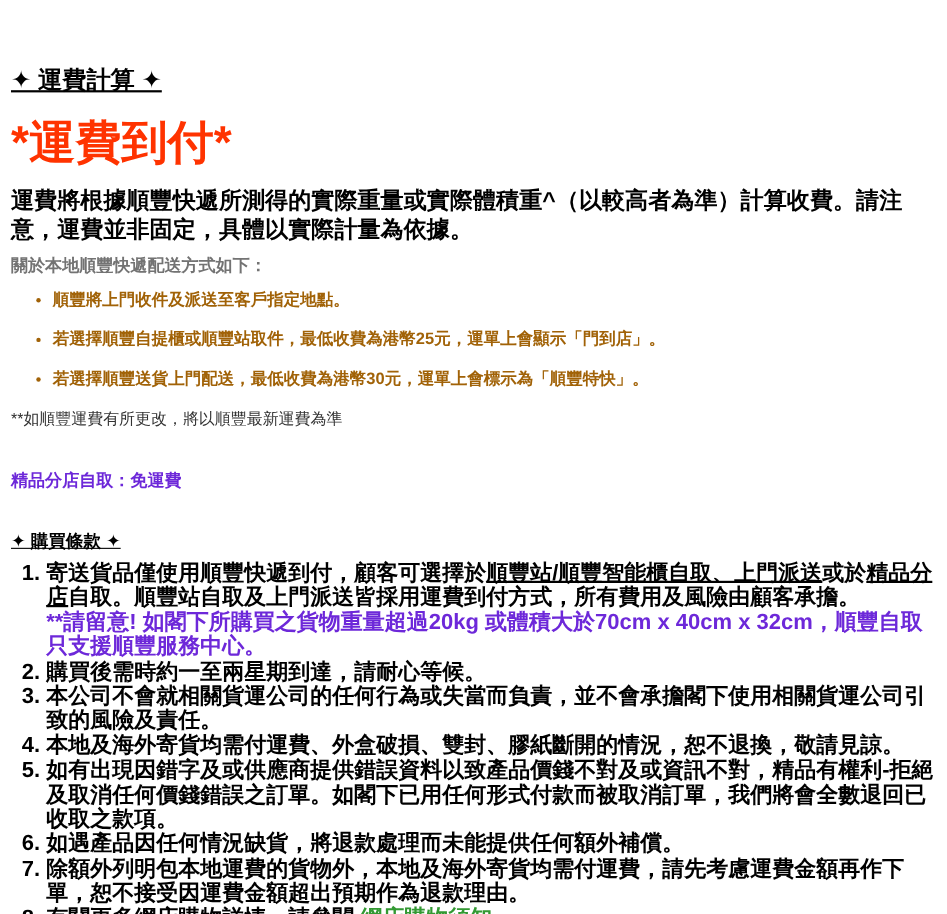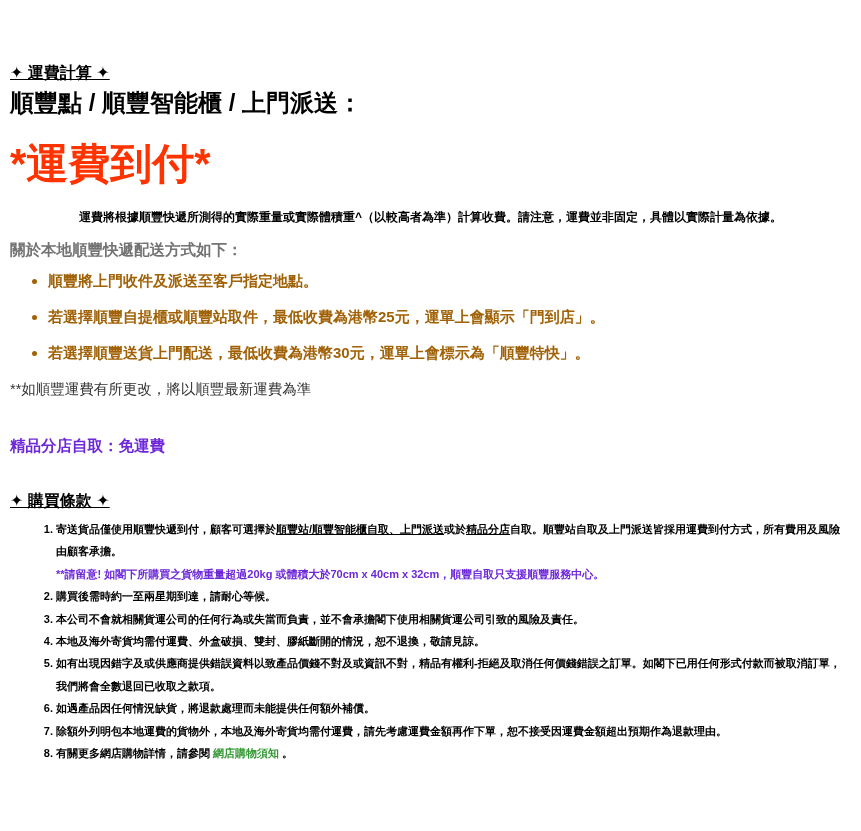--- a/index.html
+++ b/index.html
@@ -25,21 +25,21 @@
     font-size: 15px;
     line-height: 18px;
     font-weight: 700;
     color: #FF2B00;
     text-decoration: underline;
   }
 
   
   .shipping-heading {
     margin: 52px 0 0 0;
-    font-size: 16px;
+    font-size: 22px;
     line-height: 22px;
     font-weight: 700;
     text-decoration: underline;
     color: #000000;
   }
   .shipping-sub {
     margin: 4px 0 0 0;
     font-size: 24px;
     line-height: 30px;
     font-weight: 700;
@@ -48,25 +48,24 @@
   .freight-banner {
     margin: 22px 0 0 0;
     font-size: 42px;
     line-height: 48px;
     font-weight: 700;
     color: #FF3300;
     letter-spacing: 0;
   }
   .intro {
     margin: 16px 0 0 0;
-    font-size: 12px;
+    font-size: 21px;
     line-height: 26px;
     font-weight: 700;
     color: #000000;
-    text-align: center;
   }
   .methods-title {
     margin: 9px 0 0 0;
     font-size: 15.5px;
     line-height: 22px;
     font-weight: 700;
     color: #737373;
   }
   ul.methods {
     margin: 9px 0 0 0;
@@ -103,25 +102,24 @@
     font-weight: 700;
     text-decoration: underline;
     color: #000000;
   }
   ol.terms {
     margin: 6px 0 0 0;
     padding: 0 0 0 32px;
     list-style: decimal;
   }
   ol.terms li {
-    font-size: 11px;
+    font-size: 20px;
     line-height: 22.4px;
     font-weight: 700;
     color: #000000;
-    margin-left: 14px;
   }
   .u {
     text-decoration: underline;
   }
   .term-warning {
     color: #6d28d9;
     font-weight: 700;
   }
   a.store-link {
     color: #339933;
@@ -130,21 +128,20 @@
   }
 </style>
 </head>
 <body>
 
 <div class="page">
 
 
   <h2 class="shipping-heading">✦ 運費計算 ✦</h2>
 
-  <h1 class="shipping-sub">順豐點 / 順豐智能櫃 / 上門派送：</h1>
 
   <div class="freight-banner">*運費到付*</div>
 
   <p class="intro">運費將根據順豐快遞所測得的實際重量或實際體積重^（以較高者為準）計算收費。請注意，運費並非固定，具體以實際計量為依據。</p>
 
   <p class="methods-title">關於本地順豐快遞配送方式如下：</p>
 
   <ul class="methods">
     <li>順豐將上門收件及派送至客戶指定地點。</li>
     <li>若選擇順豐自提櫃或順豐站取件，最低收費為港幣25元，運單上會顯示「門到店」。</li>

